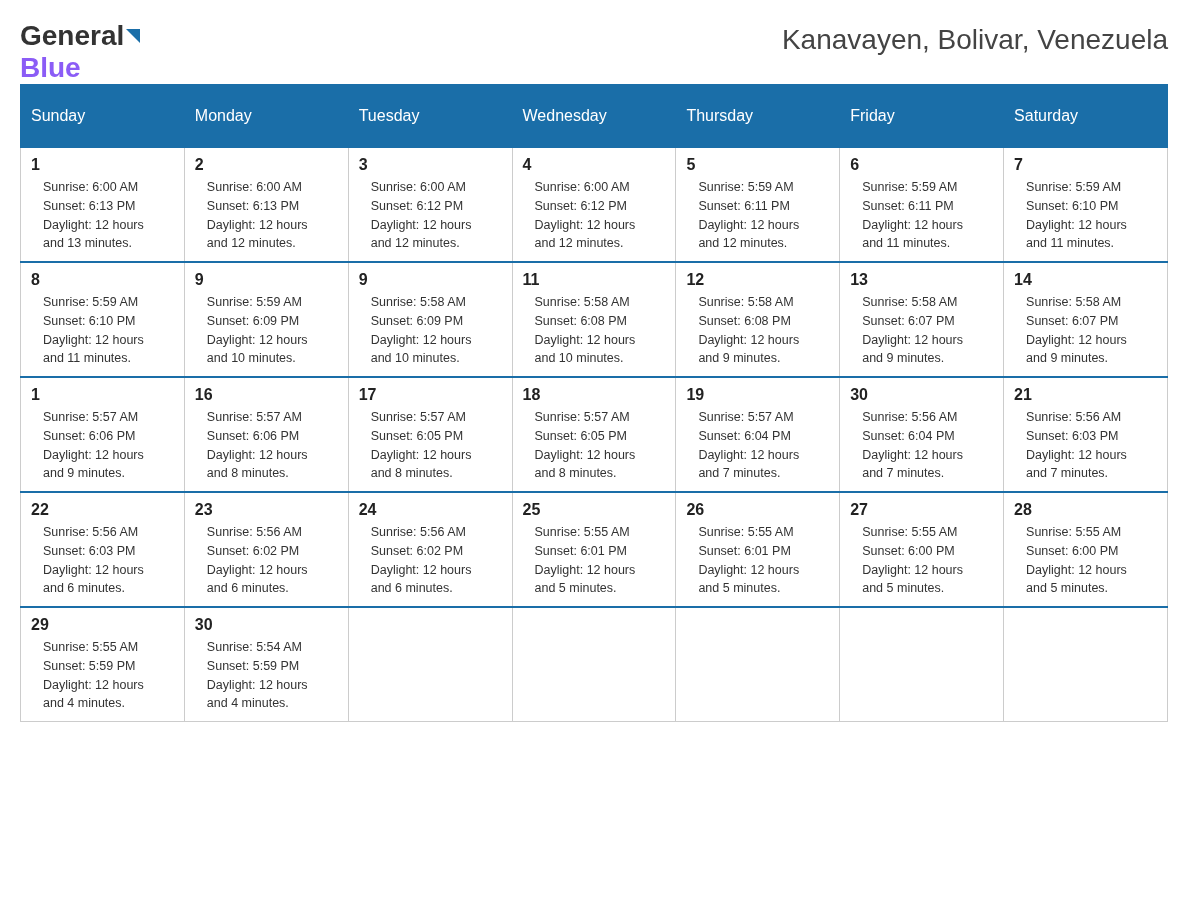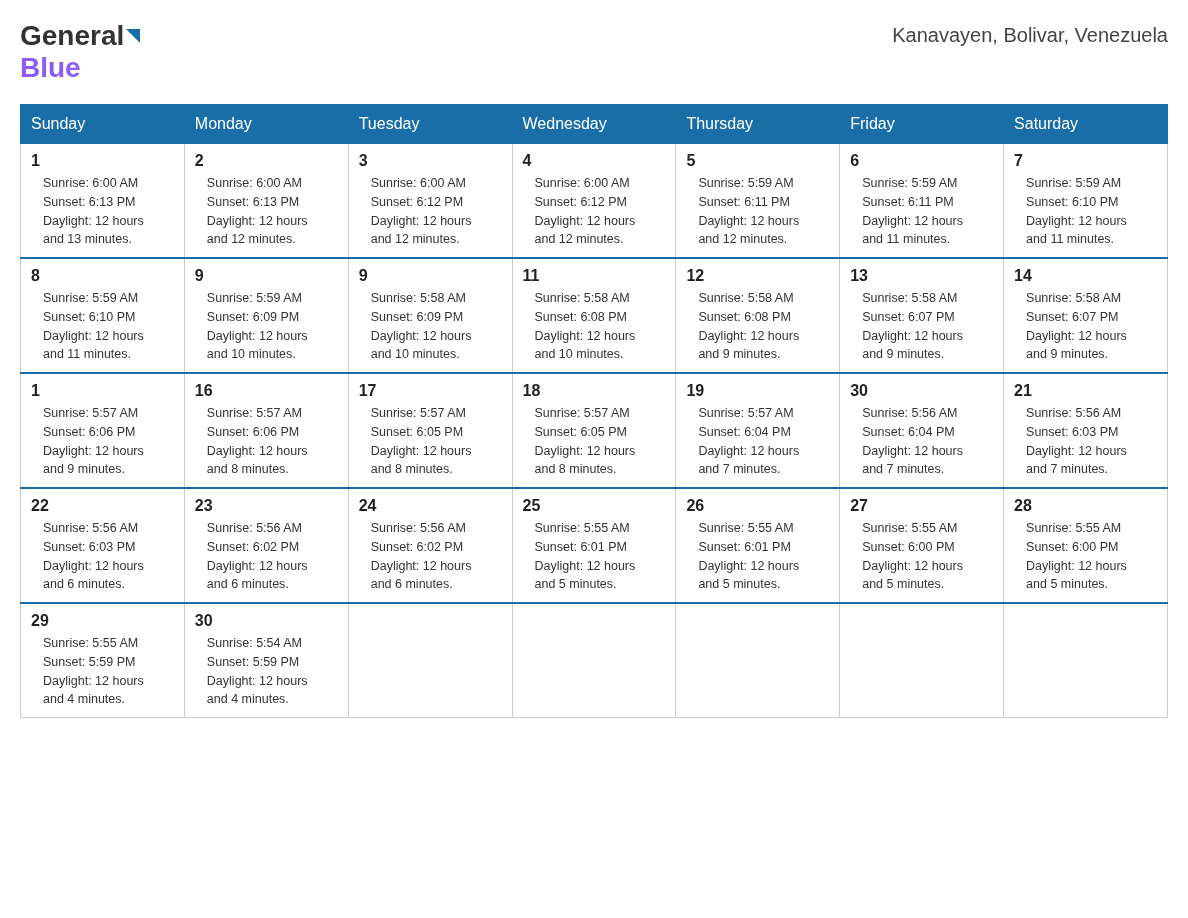--- a/index.html
+++ b/index.html
@@ -7,21 +7,20 @@
       font-family: Arial, sans-serif;
       background: #fff;
       width: 1188px;
       min-height: 918px;
       padding: 20px;
     }
     .header {
       display: flex;
       justify-content: space-between;
       align-items: flex-start;
-      margin-bottom: 20px;
     }
     .logo {
       display: flex;
       flex-direction: column;
       align-items: flex-start;
     }
     .logo-text {
       font-size: 28px;
       font-weight: bold;
       color: #333;
@@ -46,33 +45,33 @@
     .title-section {
       text-align: right;
     }
     .month-title {
       font-size: 52px;
       font-weight: bold;
       color: #222;
       line-height: 1.1;
     }
     .location {
-      font-size: 20px;
+      font-size: 28px;
       color: #444;
       margin-top: 4px;
       text-align: right;
     }
     .calendar {
       width: 100%;
       border-collapse: collapse;
     }
     .calendar th {
       background-color: #1a6ea8;
       color: #fff;
-      padding: 10px 10px;
+      padding: 22px 10px;
       text-align: left;
       font-size: 16px;
       font-weight: normal;
       border: 1px solid #1a6ea8;
     }
     .calendar td {
       vertical-align: top;
       padding: 8px 10px;
       border: 1px solid #ccc;
       width: 14.28%;

